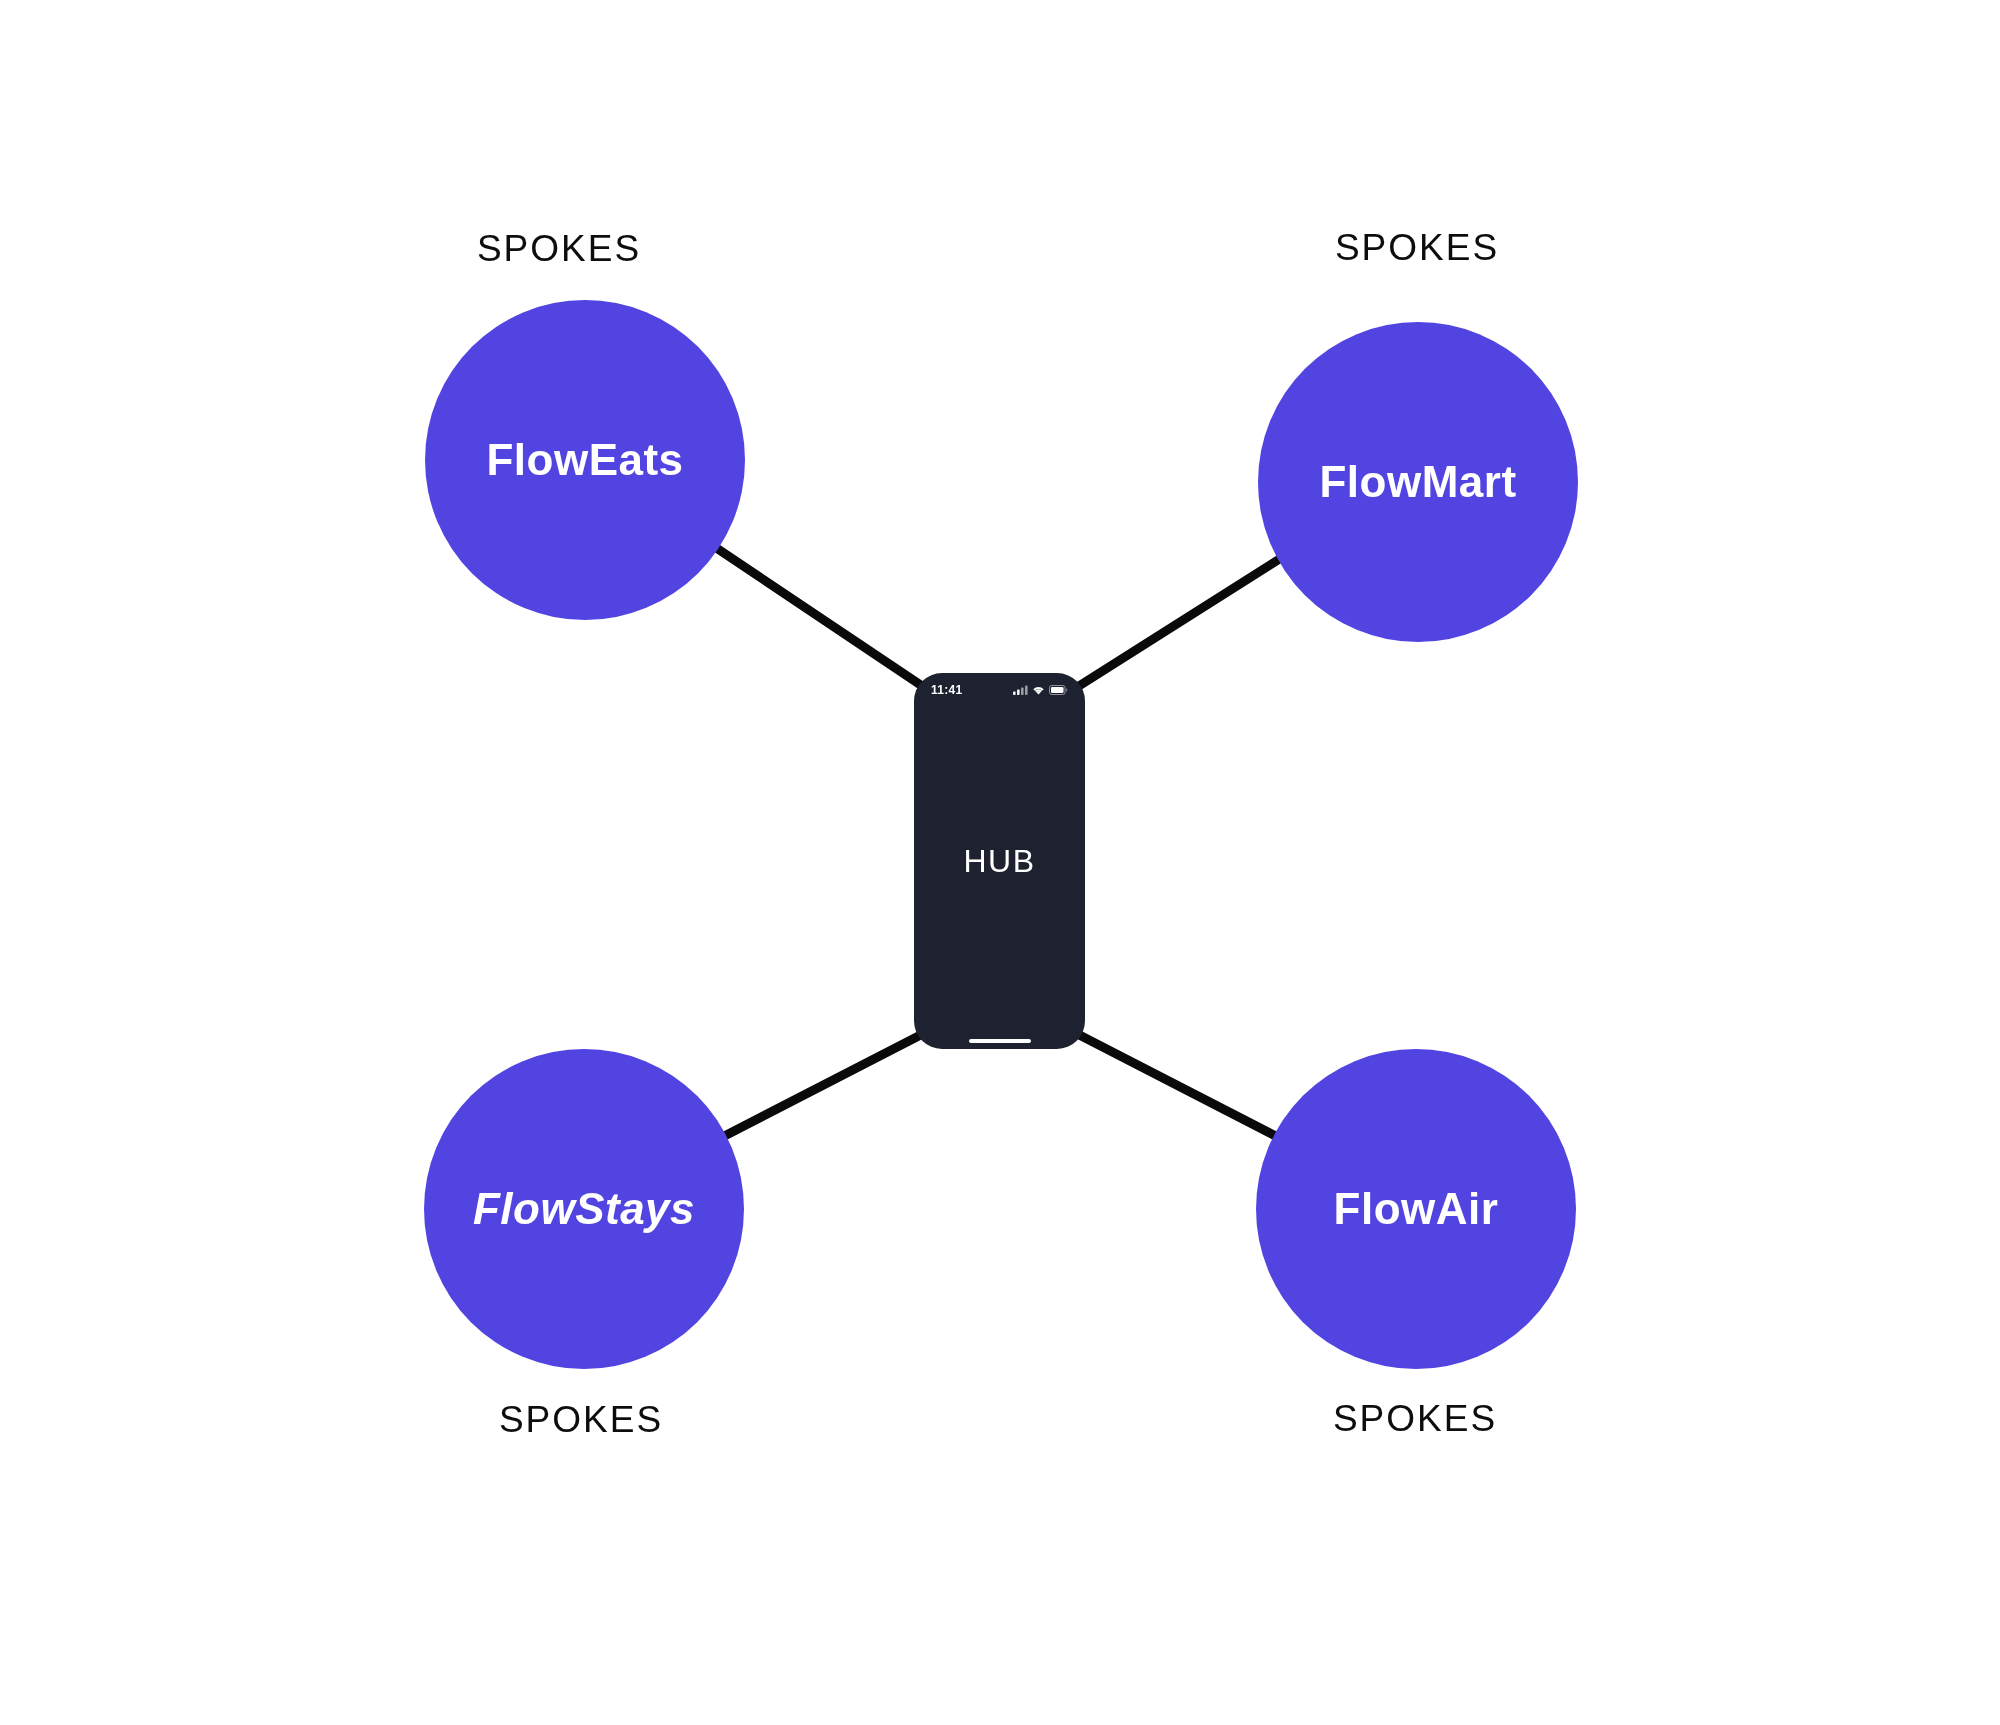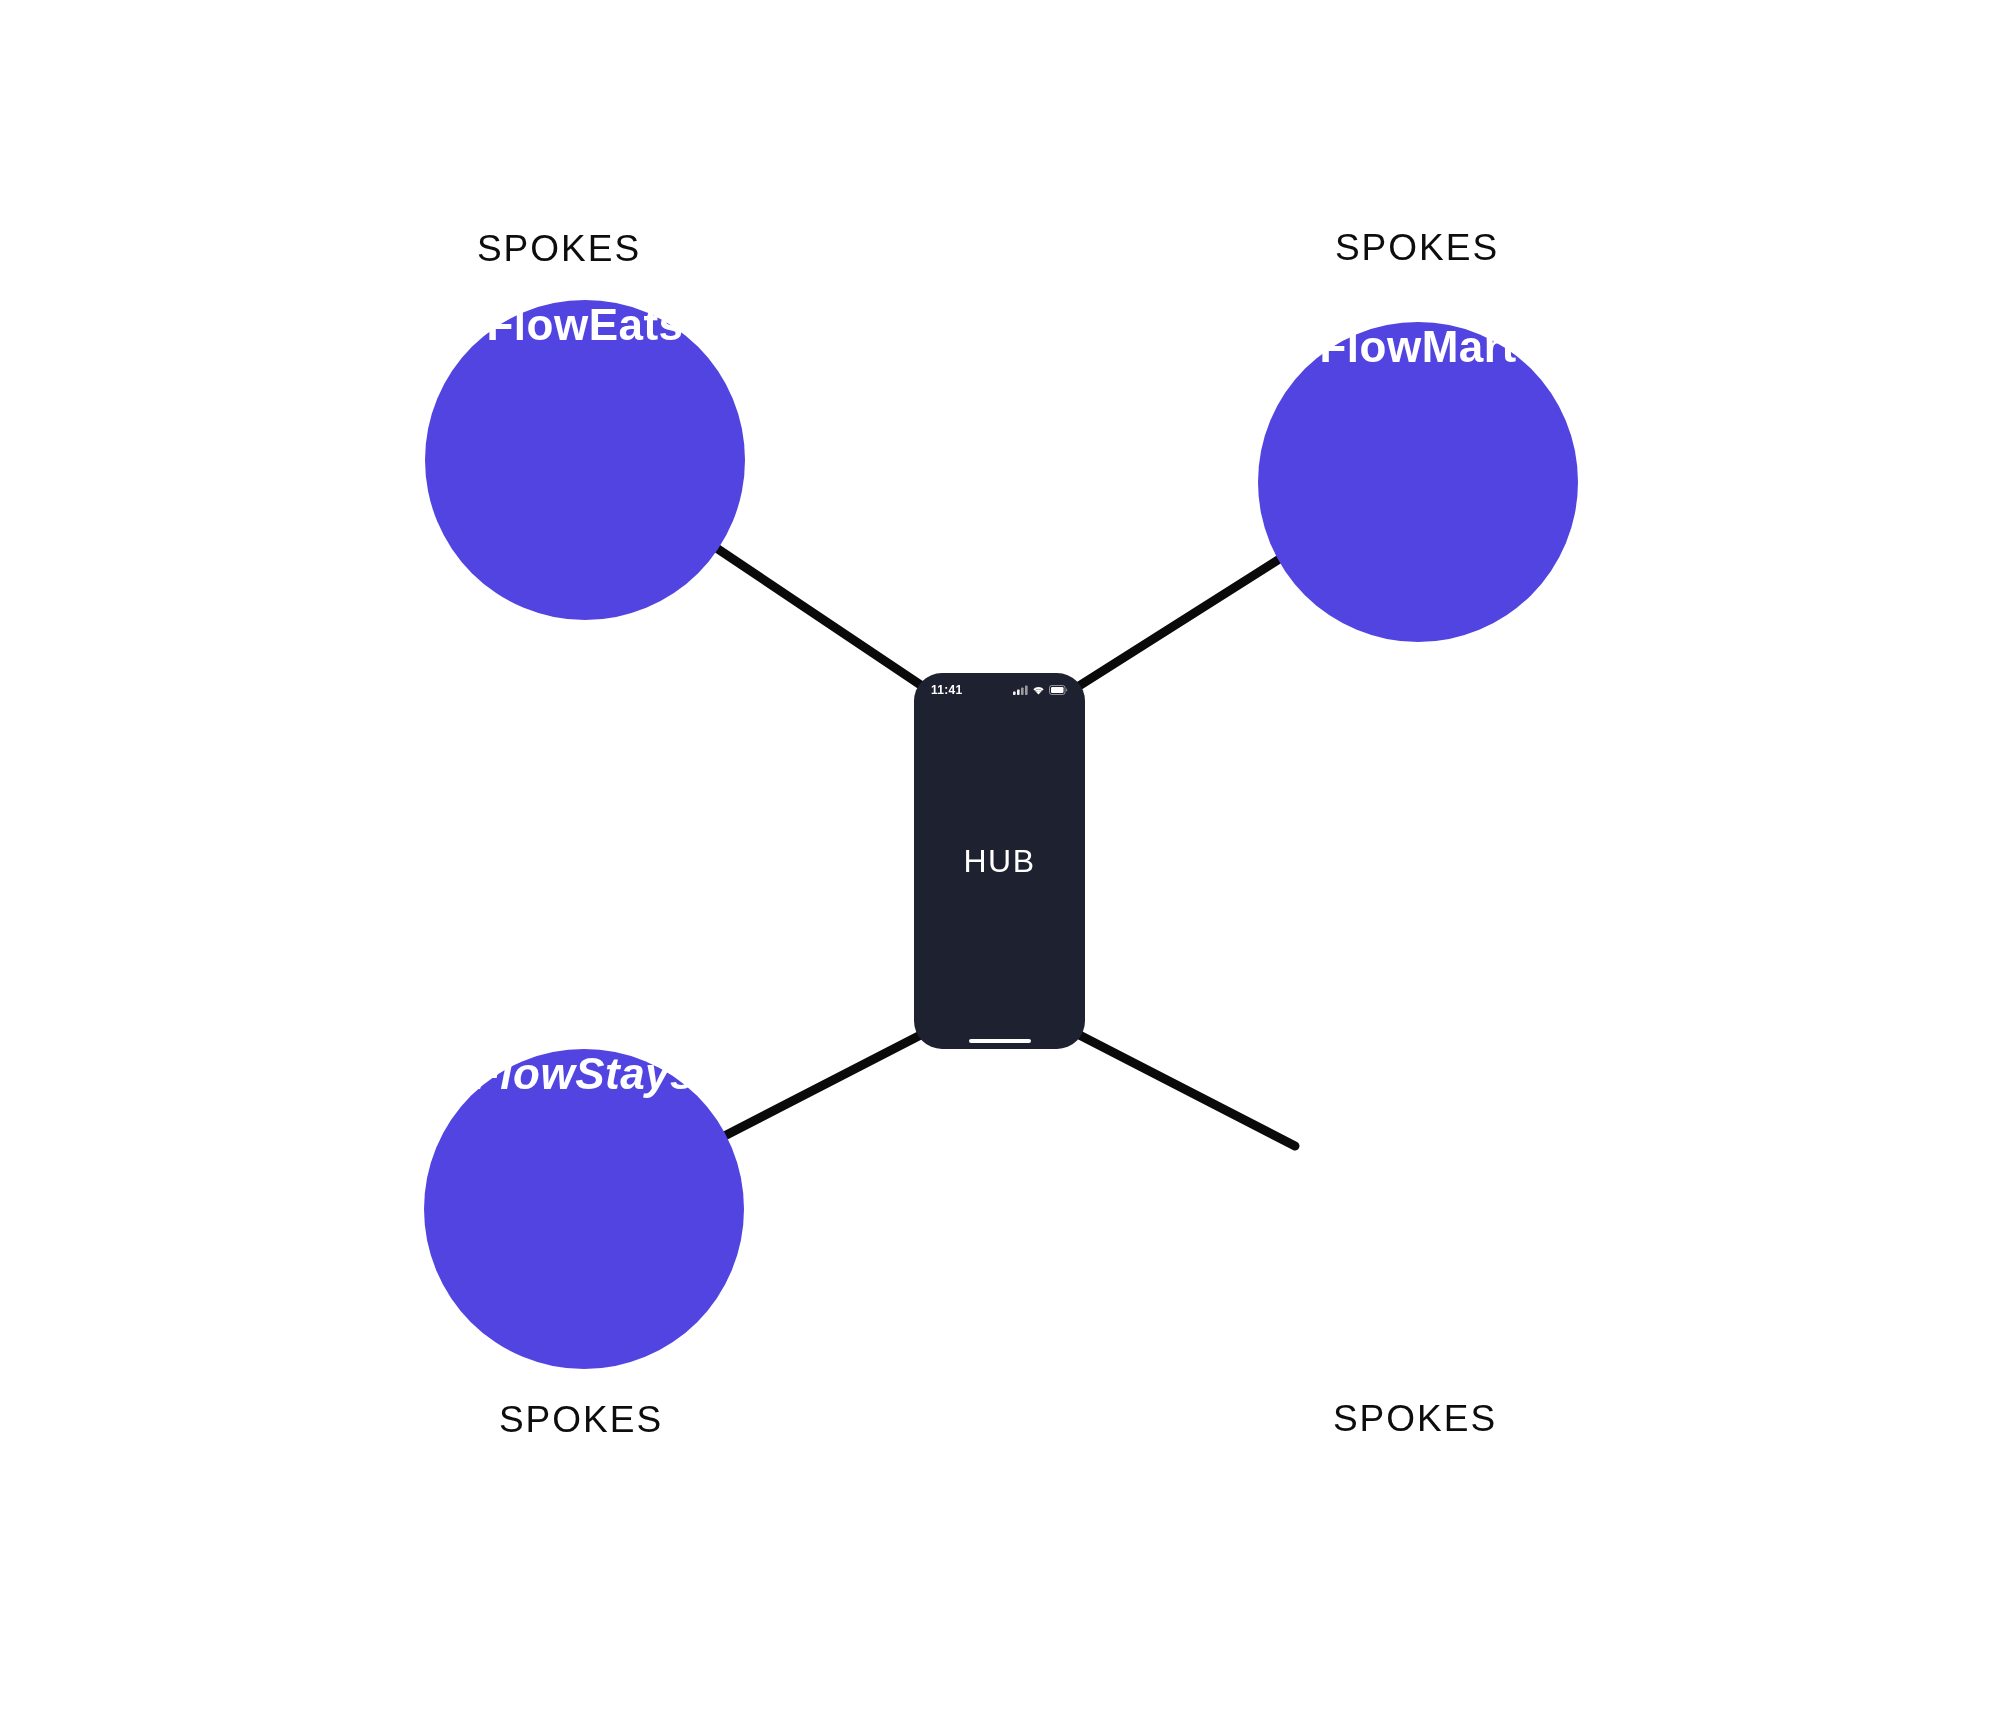--- a/index.html
+++ b/index.html
@@ -23,20 +23,21 @@
     height: 1725px;
     z-index: 1;
   }
   .spoke-circle {
     position: absolute;
     width: 320px;
     height: 320px;
     border-radius: 50%;
     background: #5244e1;
     display: flex;
+    align-items: center;
     justify-content: center;
     z-index: 2;
   }
   .spoke-circle .spoke-label {
     color: #ffffff;
     font-size: 44px;
     font-weight: 700;
     letter-spacing: 0.5px;
     text-align: center;
   }
@@ -123,20 +124,23 @@
 
   <div class="spoke-circle" style="left:425px;  top:300px;">
     <span class="spoke-label">FlowEats</span>
   </div>
   <div class="spoke-circle" style="left:1258px; top:322px;">
     <span class="spoke-label">FlowMart</span>
   </div>
   <div class="spoke-circle" style="left:424px;  top:1049px;font-style:italic;">
     <span class="spoke-label">FlowStays</span>
   </div>
+  <div class="spoke-circle" style="left:1256px; top:1049px;">
+    <span class="spoke-label">FlowAir</span>
+  </div>
 
   <div class="phone">
     <div class="phone-statusbar">
       <span class="phone-time">11:41</span>
       <span class="statusbar-icons">
         <svg width="15" height="10" viewBox="0 0 15 10">
           <rect x="0" y="6.5" width="2.6" height="3.5" rx="0.8" fill="#ffffff" opacity="0.95"></rect>
           <rect x="4" y="4.5" width="2.6" height="5.5" rx="0.8" fill="#ffffff" opacity="0.95"></rect>
           <rect x="8" y="2.5" width="2.6" height="7.5" rx="0.8" fill="#ffffff" opacity="0.55"></rect>
           <rect x="12" y="0.5" width="2.6" height="9.5" rx="0.8" fill="#ffffff" opacity="0.55"></rect>

